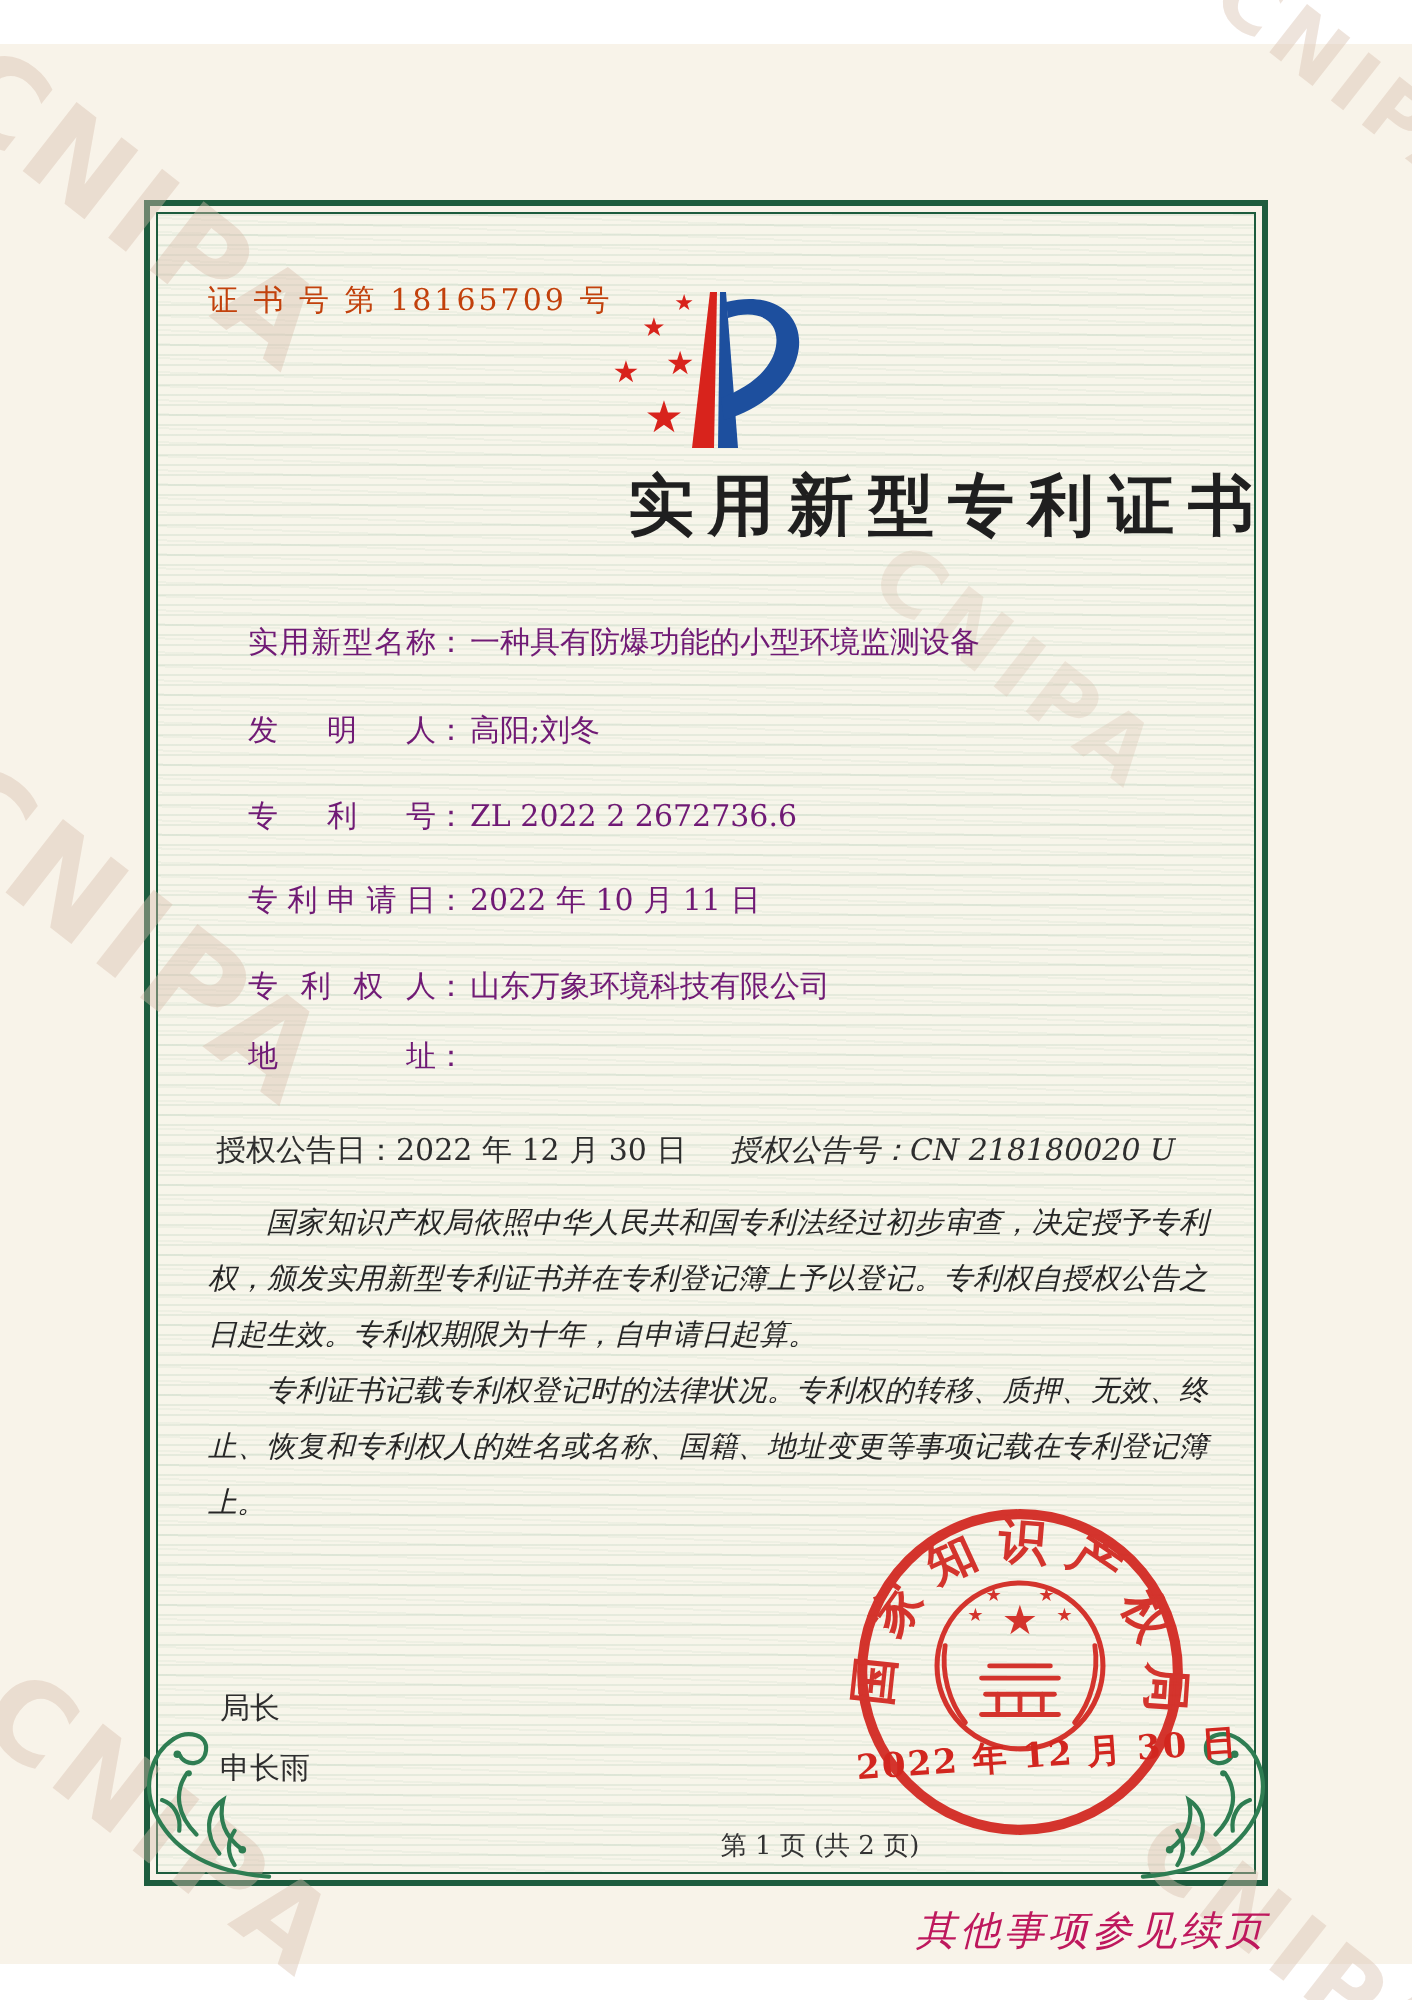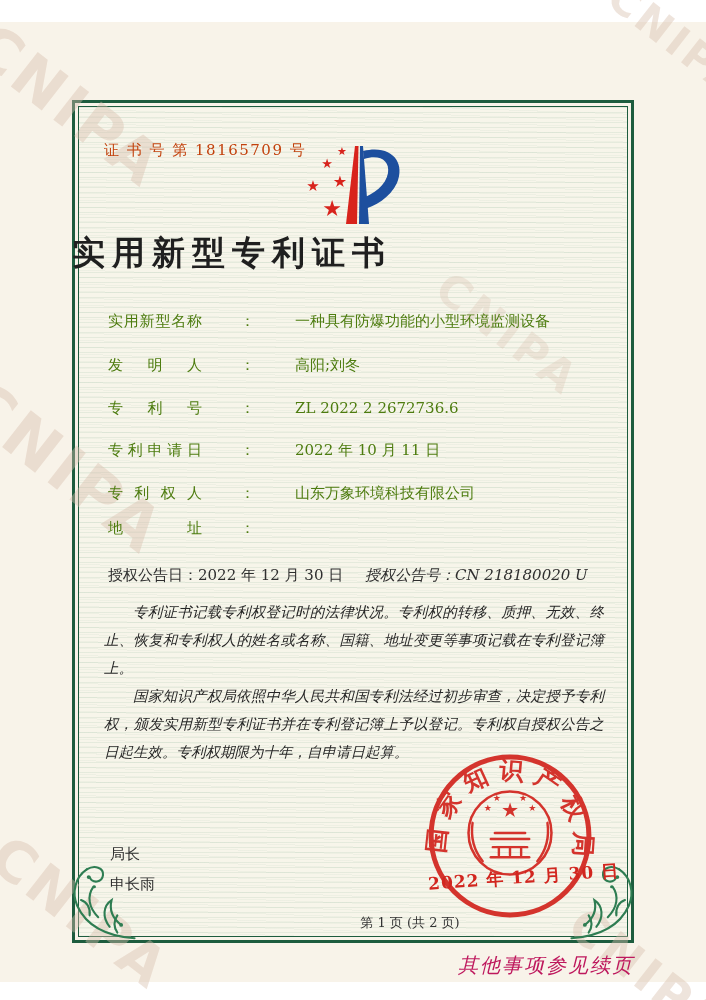--- a/index.html
+++ b/index.html
@@ -30,23 +30,23 @@
   #cert-border .inner{
     position:absolute;left:3px;top:3px;right:3px;bottom:3px;
     border:1px solid var(--border_green);
     background-color:#f7f5ea;
     background-image:
       repeating-linear-gradient(180deg, rgba(70,140,100,0.10) 0 1px, transparent 1px 5px),
       repeating-linear-gradient(2deg, rgba(70,140,100,0.05) 0 1px, transparent 1px 7px);
   }
   .content{position:absolute;z-index:4;}
   #cert-no{left:104px;top:141px;font-size:15px;letter-spacing:1.5px;color:#c2410c;}
-  #title{left:72px;top:231px;width:562px;text-align:left;font-size:33px;font-weight:bold;
+  #title{left:72px;top:231px;width:562px;text-align:right;font-size:33px;font-weight:bold;
          letter-spacing:7px;color:#1f1f1f;}
-  .frow{left:108px;font-size:15px;color:#4d7c0f;display:flex;gap:38px;}
+  .frow{left:124px;font-size:15px;color:#701a75;display:flex;}
   .flabel{display:inline-block;width:94px;text-align:justify;text-align-last:justify;flex:none;}
   .fcolon{flex:none;}
   .fvalue{margin-left:2px;}
   .addr-val{width:430px;line-height:25px;}
   .grant{font-size:15px;color:#2e2e2e;display:flex;}
   #body-text{left:104px;top:598px;width:500px;font-size:14.5px;line-height:28px;
              font-style:italic;color:#262626;text-align:justify;}
   #body-text p{margin:0;text-indent:2em;}
   #officer{left:110px;top:810px;font-size:15px;color:#2e2e2e;line-height:30px;margin-top:29px;}
   #page-info{left:72px;top:914px;width:676px;text-align:center;font-size:13px;color:#333;}
@@ -384,22 +384,22 @@
       <span>：</span>
     <span>2022 年 12 月 30 日</span>
   </div>
   <div class="content grant" style="left:365px;top:566px;font-style:italic;">
     <span>授权公告号</span>
       <span>：</span>
     <span>CN 218180020 U</span>
   </div>
 
   <div id="body-text" class="content">
+    <p>国家知识产权局依照中华人民共和国专利法经过初步审查，决定授予专利权，颁发实用新型专利证书并在专利登记簿上予以登记。专利权自授权公告之日起生效。专利权期限为十年，自申请日起算。</p>
     <p>专利证书记载专利权登记时的法律状况。专利权的转移、质押、无效、终止、恢复和专利权人的姓名或名称、国籍、地址变更等事项记载在专利登记簿上。</p>
-    <p>国家知识产权局依照中华人民共和国专利法经过初步审查，决定授予专利权，颁发实用新型专利证书并在专利登记簿上予以登记。专利权自授权公告之日起生效。专利权期限为十年，自申请日起算。</p>
   </div>
 
   <svg id="barcode" viewBox="0 0 238 22" preserveAspectRatio="none">
       <rect x="0" y="0" width="4" height="22" fill="#333"></rect>
       <rect x="6" y="0" width="4" height="22" fill="#111"></rect>
       <rect x="12" y="0" width="6" height="22" fill="#333"></rect>
       <rect x="20" y="0" width="2" height="22" fill="#111"></rect>
       <rect x="24" y="0" width="4" height="22" fill="#333"></rect>
       <rect x="30" y="0" width="2" height="22" fill="#111"></rect>
       <rect x="36" y="0" width="6" height="22" fill="#333"></rect>

